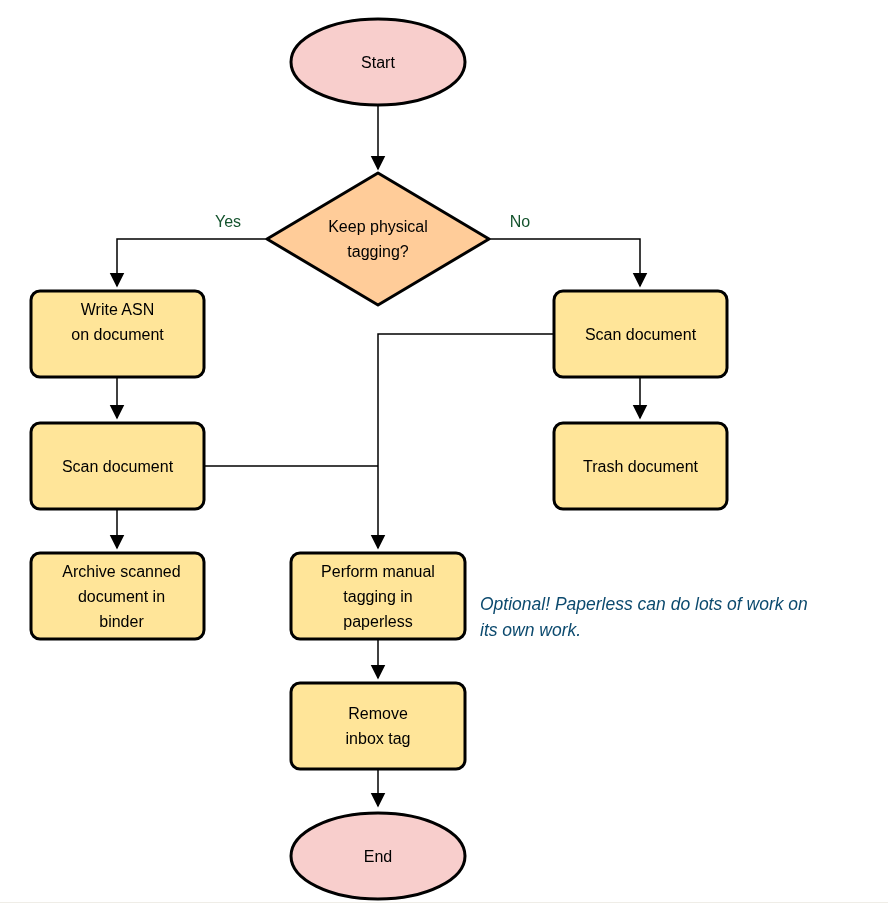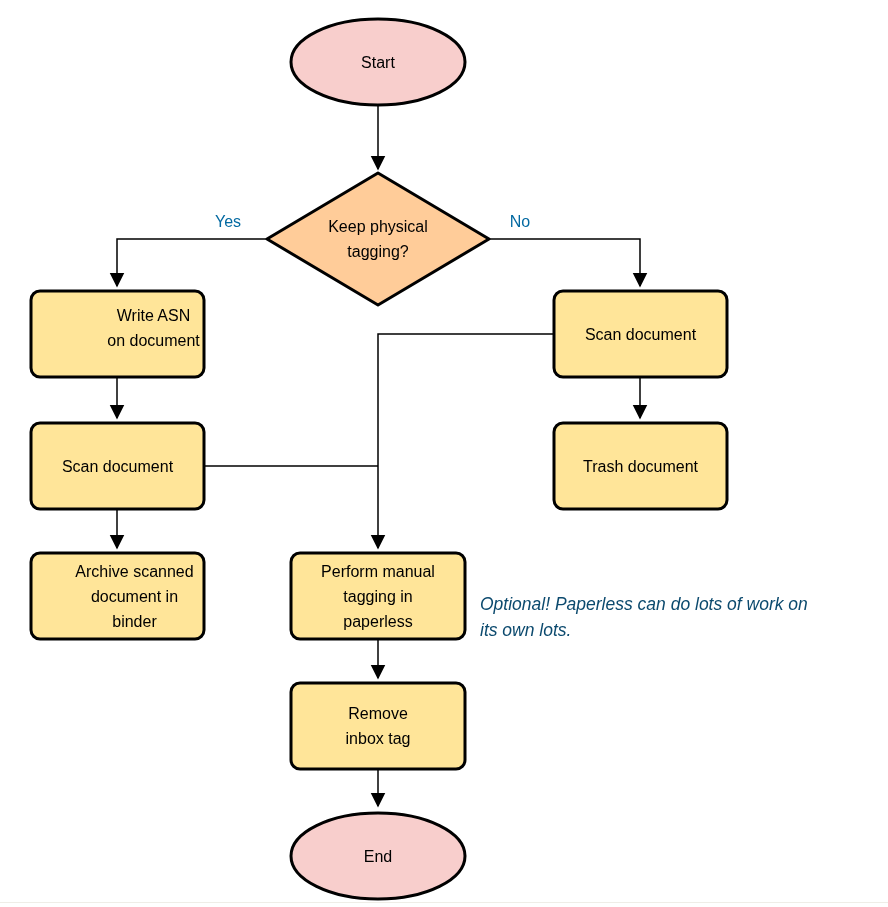--- a/index.html
+++ b/index.html
@@ -31,21 +31,21 @@
     font-size: 16px;
     line-height: 25px;
     color: #000;
     pointer-events: none;
   }
   .label span { display: block; white-space: nowrap; }
   .edge-label {
     position: absolute;
     font-size: 16px;
     line-height: 20px;
-    color: #0369a1;
+    color: #14532d;
     text-align: center;
   }
   .note {
     position: absolute;
     font-size: 17.5px;
     font-style: italic;
     line-height: 26px;
     color: #0c4a6e;
     text-align: left;
   }
@@ -97,30 +97,30 @@
   </div>
 
   <div class="label" style="left:278px; top:197px; width:200px; height:84px;">
     <span>Keep physical</span>
     <span>tagging?</span>
   </div>
 
   <div class="edge-label" style="left:204px; top:212px; width:48px;">Yes</div>
   <div class="edge-label" style="left:496px; top:212px; width:48px;">No</div>
 
-  <div class="label" style="left:31px; top:291px; width:173px; height:74px;padding-left:36px;">
+  <div class="label" style="left:31px; top:285px; width:173px; height:74px;">
     <span>Write ASN</span>
     <span>on document</span>
   </div>
 
   <div class="label" style="left:31px; top:423px; width:173px; height:86px;">
     <span>Scan document</span>
   </div>
 
-  <div class="label" style="left:48px; top:553px; width:173px; height:86px;">
+  <div class="label" style="left:35px; top:553px; width:173px; height:86px;">
     <span>Archive scanned</span>
     <span>document in</span>
     <span>binder</span>
   </div>
 
   <div class="label" style="left:554px; top:291px; width:173px; height:86px;">
     <span>Scan document</span>
   </div>
 
   <div class="label" style="left:554px; top:423px; width:173px; height:86px;">
@@ -137,17 +137,17 @@
     <span>Remove</span>
     <span>inbox tag</span>
   </div>
 
   <div class="label" style="left:291px; top:813px; width:174px; height:86px;">
     <span>End</span>
   </div>
 
   <div class="note" style="left:480px; top:591px; width:408px;">
     <span>Optional! Paperless can do lots of work on</span>
-    <span>its own lots.</span>
+    <span>its own work.</span>
   </div>
 
   <div class="page-bottom-border"></div>
 </div>
 
 </body></html>

